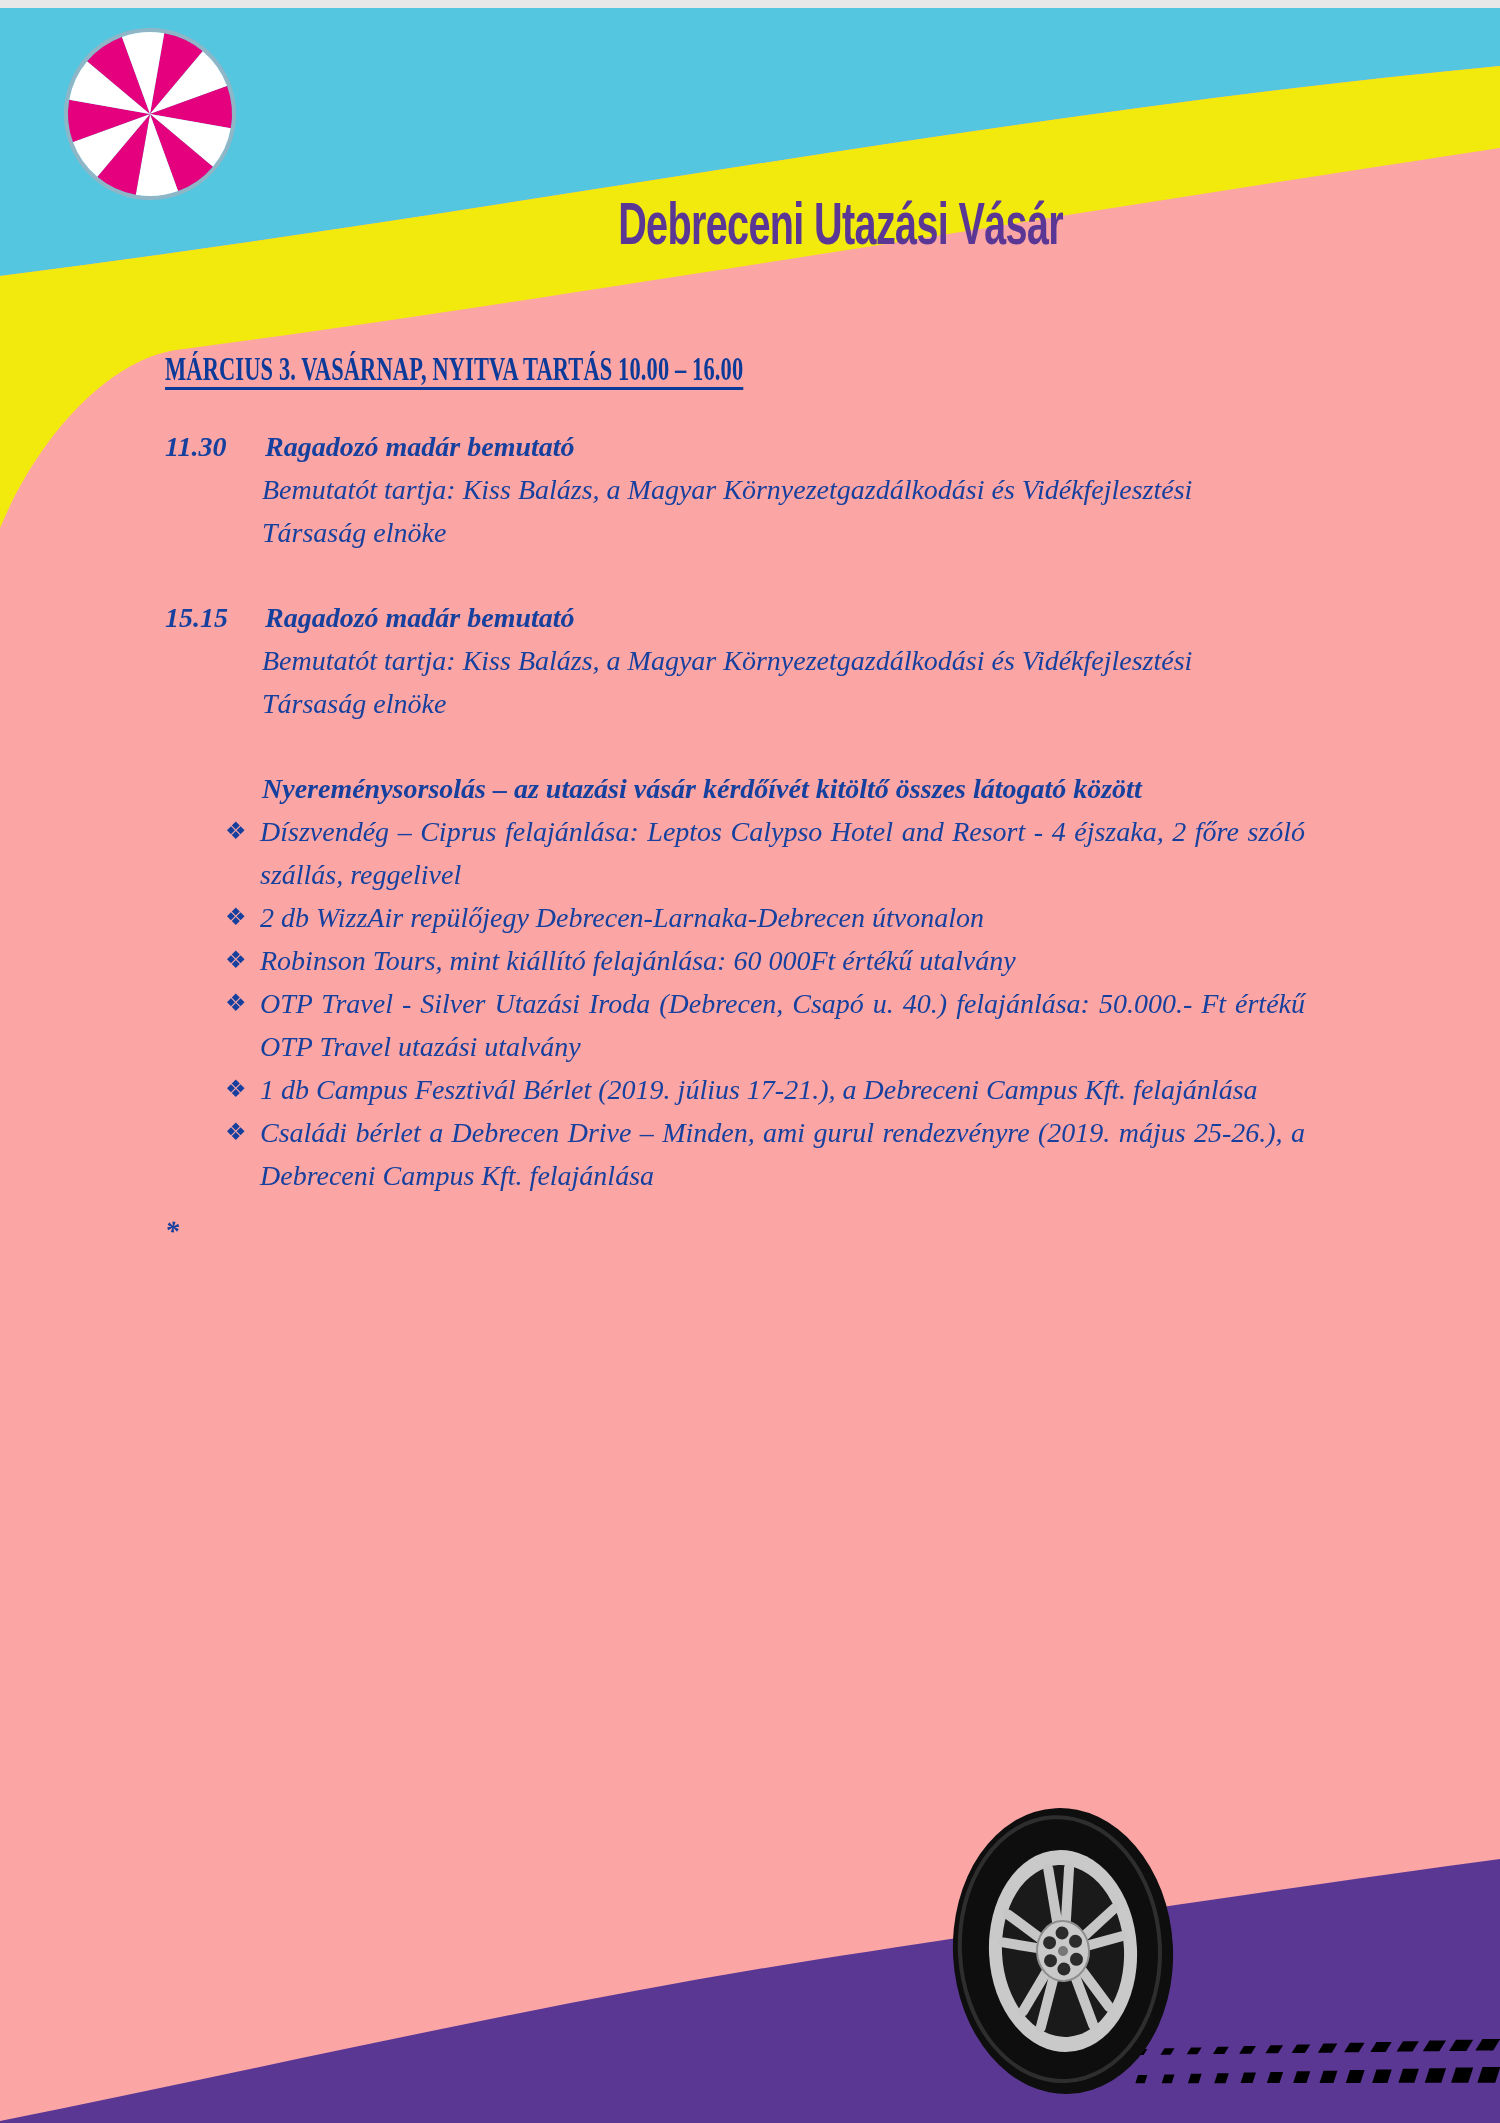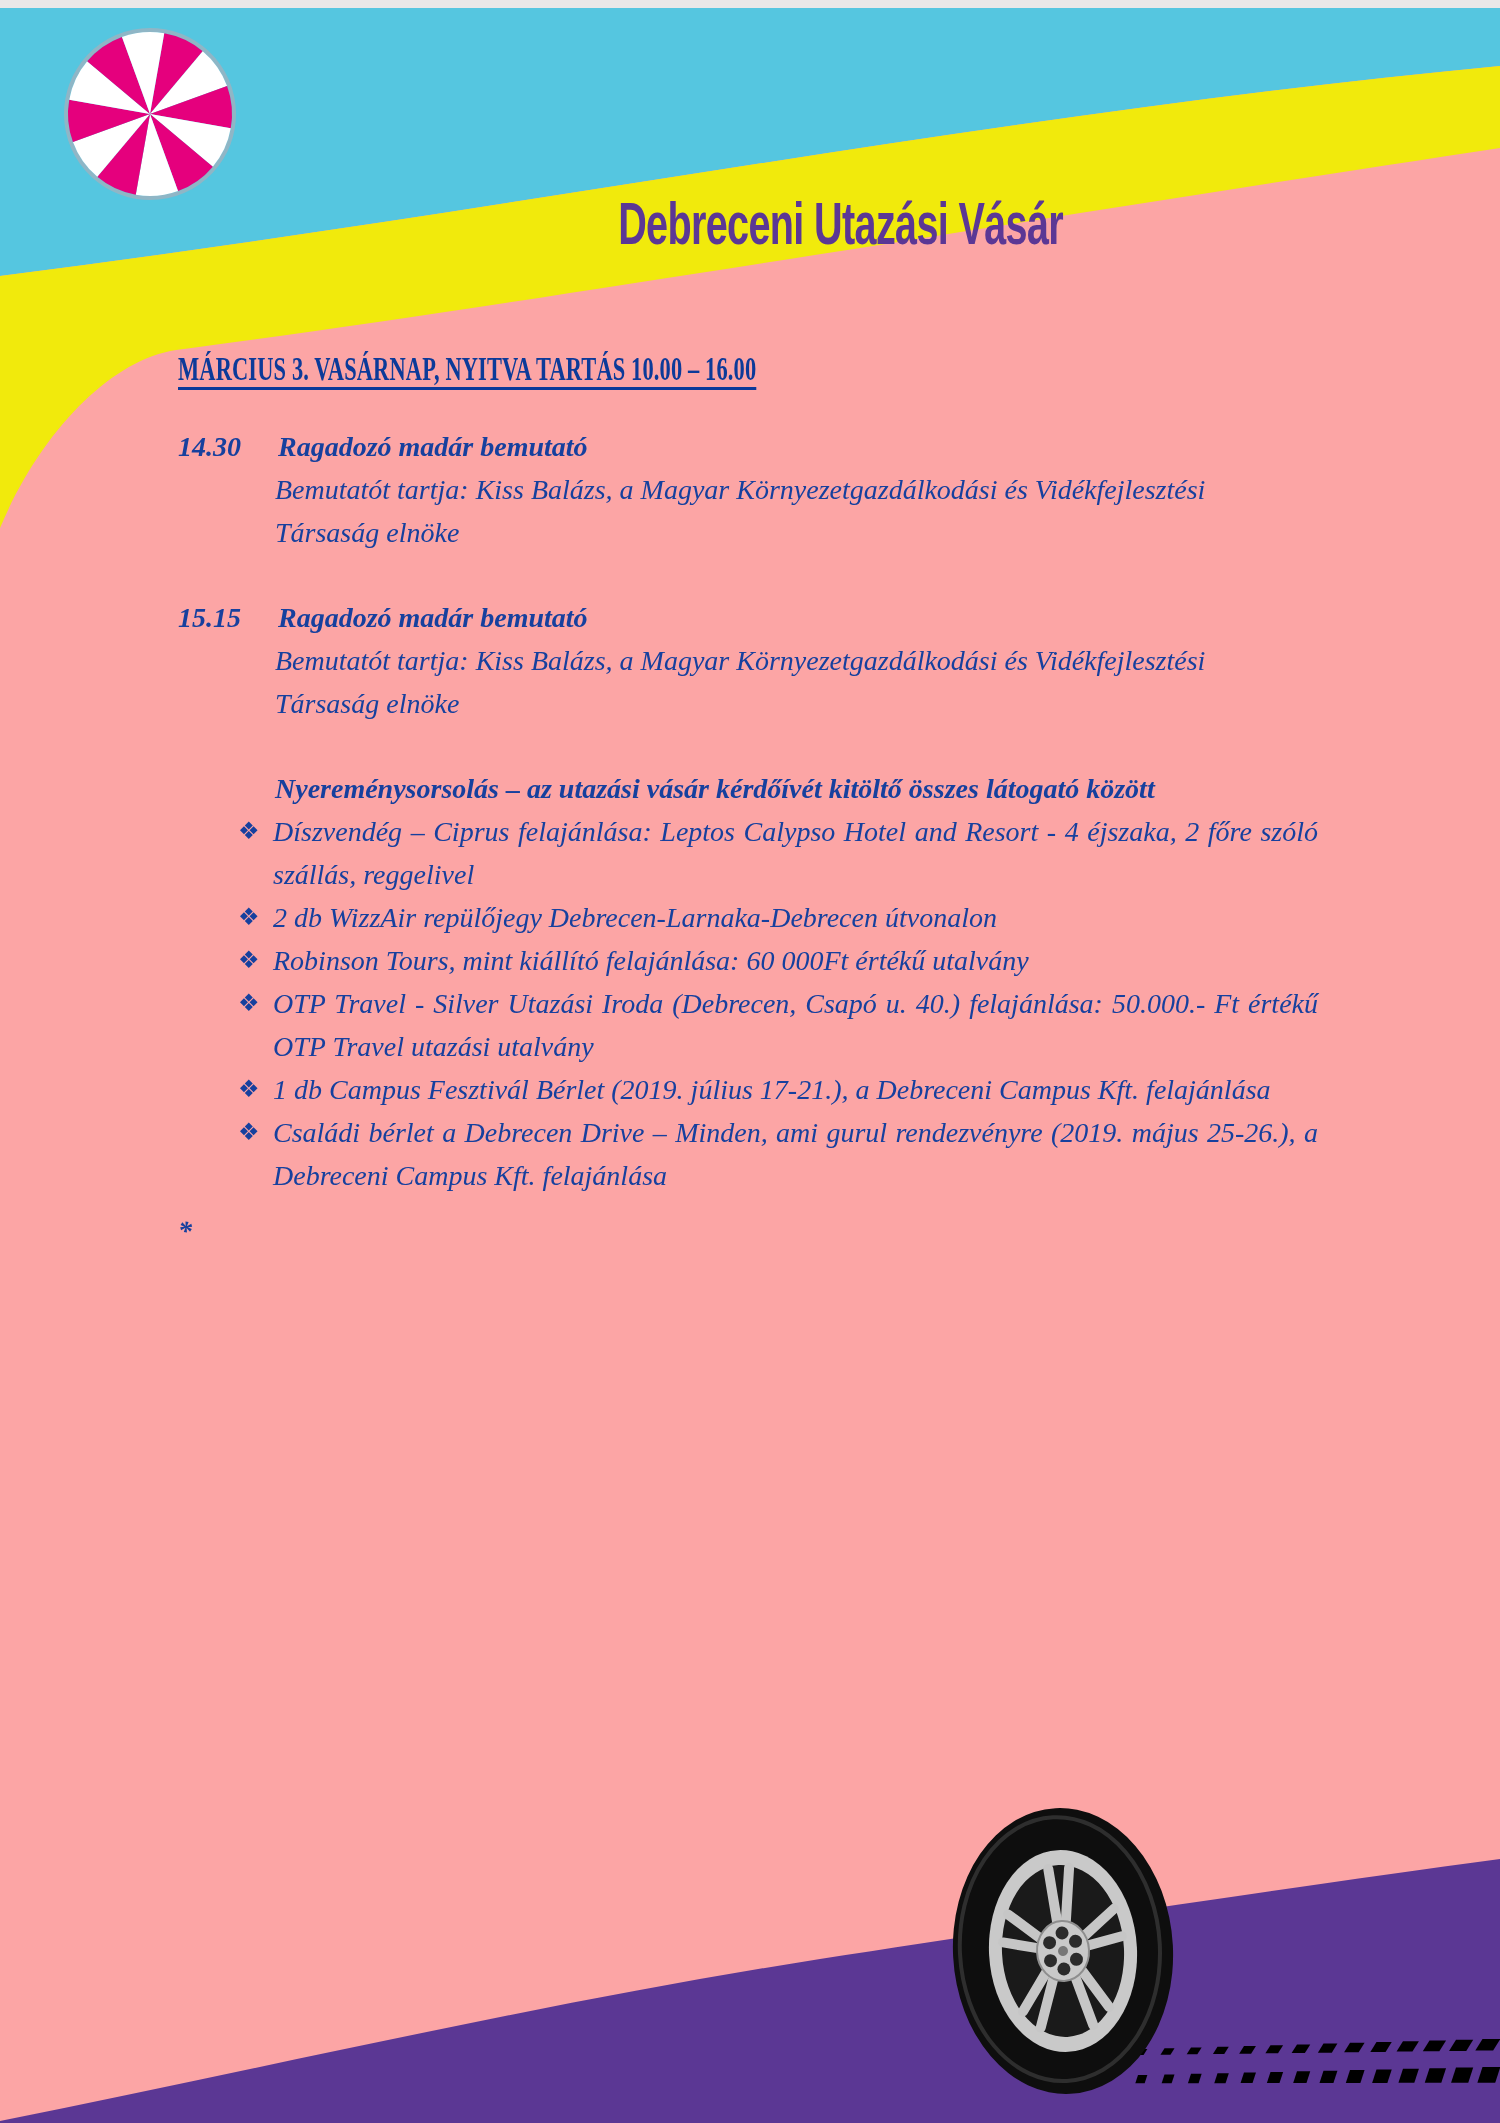--- a/index.html
+++ b/index.html
@@ -24,21 +24,21 @@
     letter-spacing:-1px;
     color:#5b3795;
     white-space:nowrap;
     transform:scaleX(0.66);
     transform-origin:right center;
     line-height:1;
   }
 
   .content{
     position:absolute;
-    left:178px;top:340px;
+    left:165px;top:340px;
     width:1150px;
     color:#16409e;
     font-size:28px;
     line-height:43px;
   }
   .content .heading{
     font-size:33px;
     font-weight:bold;
     font-style:normal;
     color:#0c3a99;
@@ -118,21 +118,21 @@
   </svg>
 
   <div class="logo">Debreceni Utazási Vásár</div>
 
   <div class="content">
     <h1 class="heading">MÁRCIUS 3. VASÁRNAP, NYITVA TARTÁS 10.00 – 16.00</h1>
 
     <div id="schedule">
         <div class="sched-item">
           <div class="sched-row">
-            <span class="sched-time">14.30</span>
+            <span class="sched-time">11.30</span>
             <span class="sched-title">Ragadozó madár bemutató</span>
           </div>
           <div class="sched-detail">Bemutatót tartja: Kiss Balázs, a Magyar Környezetgazdálkodási és Vidékfejlesztési Társaság elnöke</div>
         </div>
         <div class="sched-item">
           <div class="sched-row">
             <span class="sched-time">15.15</span>
             <span class="sched-title">Ragadozó madár bemutató</span>
           </div>
           <div class="sched-detail">Bemutatót tartja: Kiss Balázs, a Magyar Környezetgazdálkodási és Vidékfejlesztési Társaság elnöke</div>

